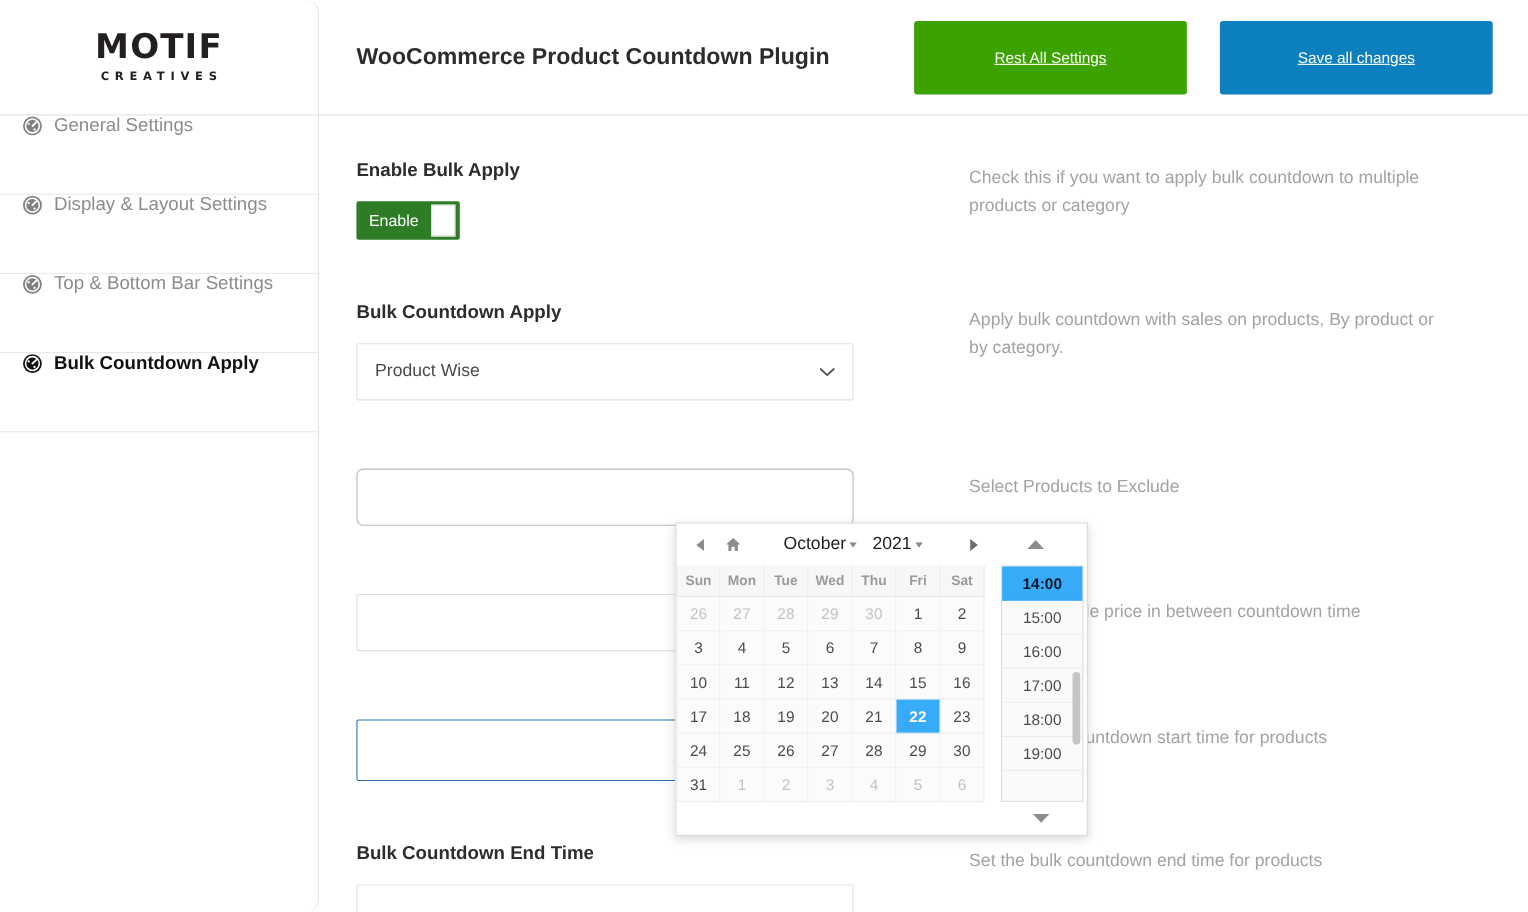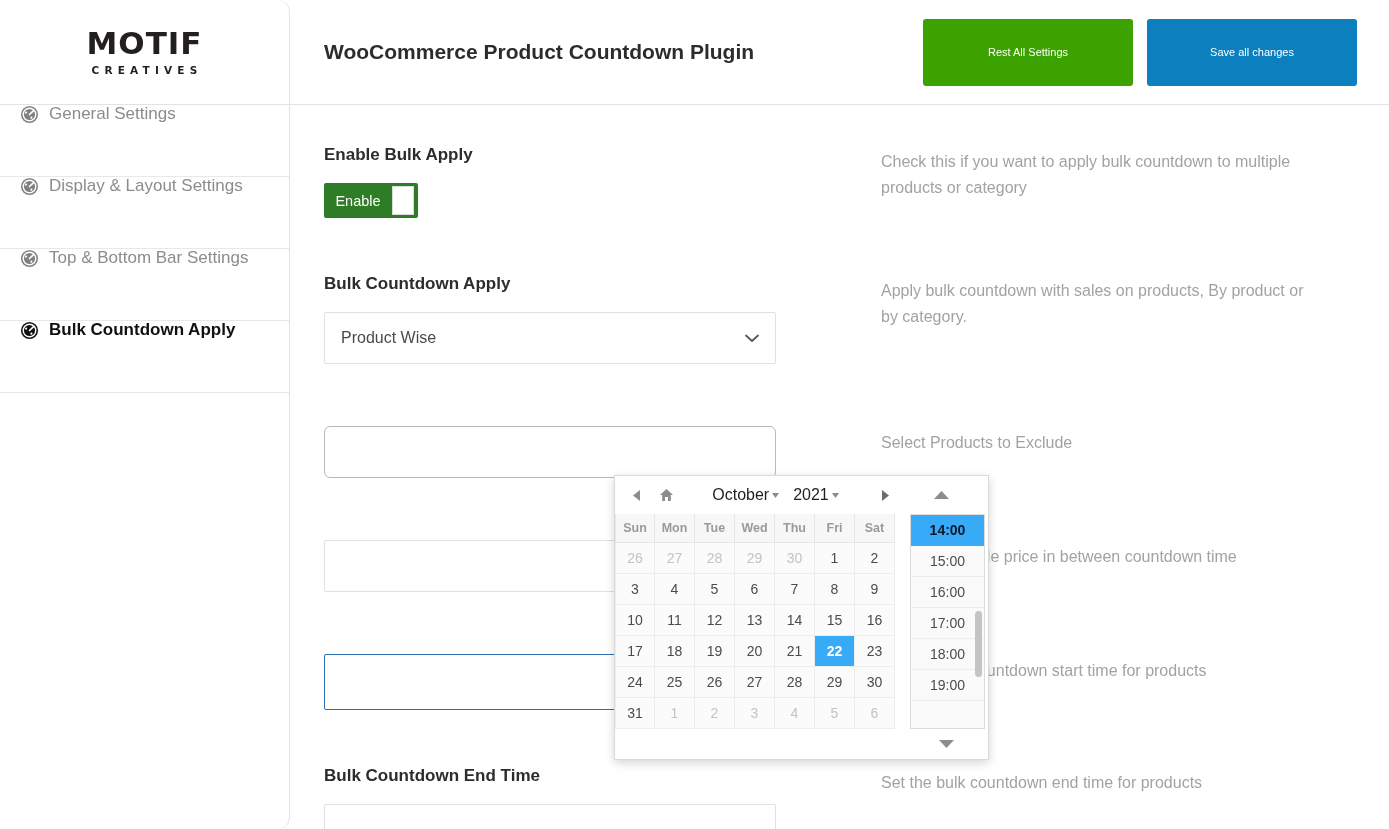--- a/index.html
+++ b/index.html
@@ -60,27 +60,27 @@
     display: flex; align-items: center;
     padding: 0 32px 0 34px; 
     background: #fff;
   }
   .page-title {
     font-size: 21px; font-weight: bold; color: #2c2c2c;
     flex: 1; white-space: nowrap;
   }
   .btn {
     border: none; color: #fff; cursor: pointer;
-    font-size: 11px; font-family: "Liberation Sans", sans-serif;
+    font-size: 14px; font-family: "Liberation Sans", sans-serif;
     border-radius: 3px;
-    height: 67px; width: 210px;
-    display: flex; align-items: center; justify-content: center;
+    height: 67px; width: 248px;
+    display: flex; align-items: center; justify-content: center; text-decoration: underline;
   }
   .btn-reset { background: #3BA200; }
-  .btn-save  { background: #0C7FBF; margin-left: 14px; }
+  .btn-save  { background: #0C7FBF; margin-left: 30px; }
 
   
   .content {
     flex: 1; position: relative;
     padding: 40px 0 0 0; overflow: hidden;
   }
   .row {
     display: flex; align-items: flex-start;
     padding: 0 34px 0 34px;
   }

